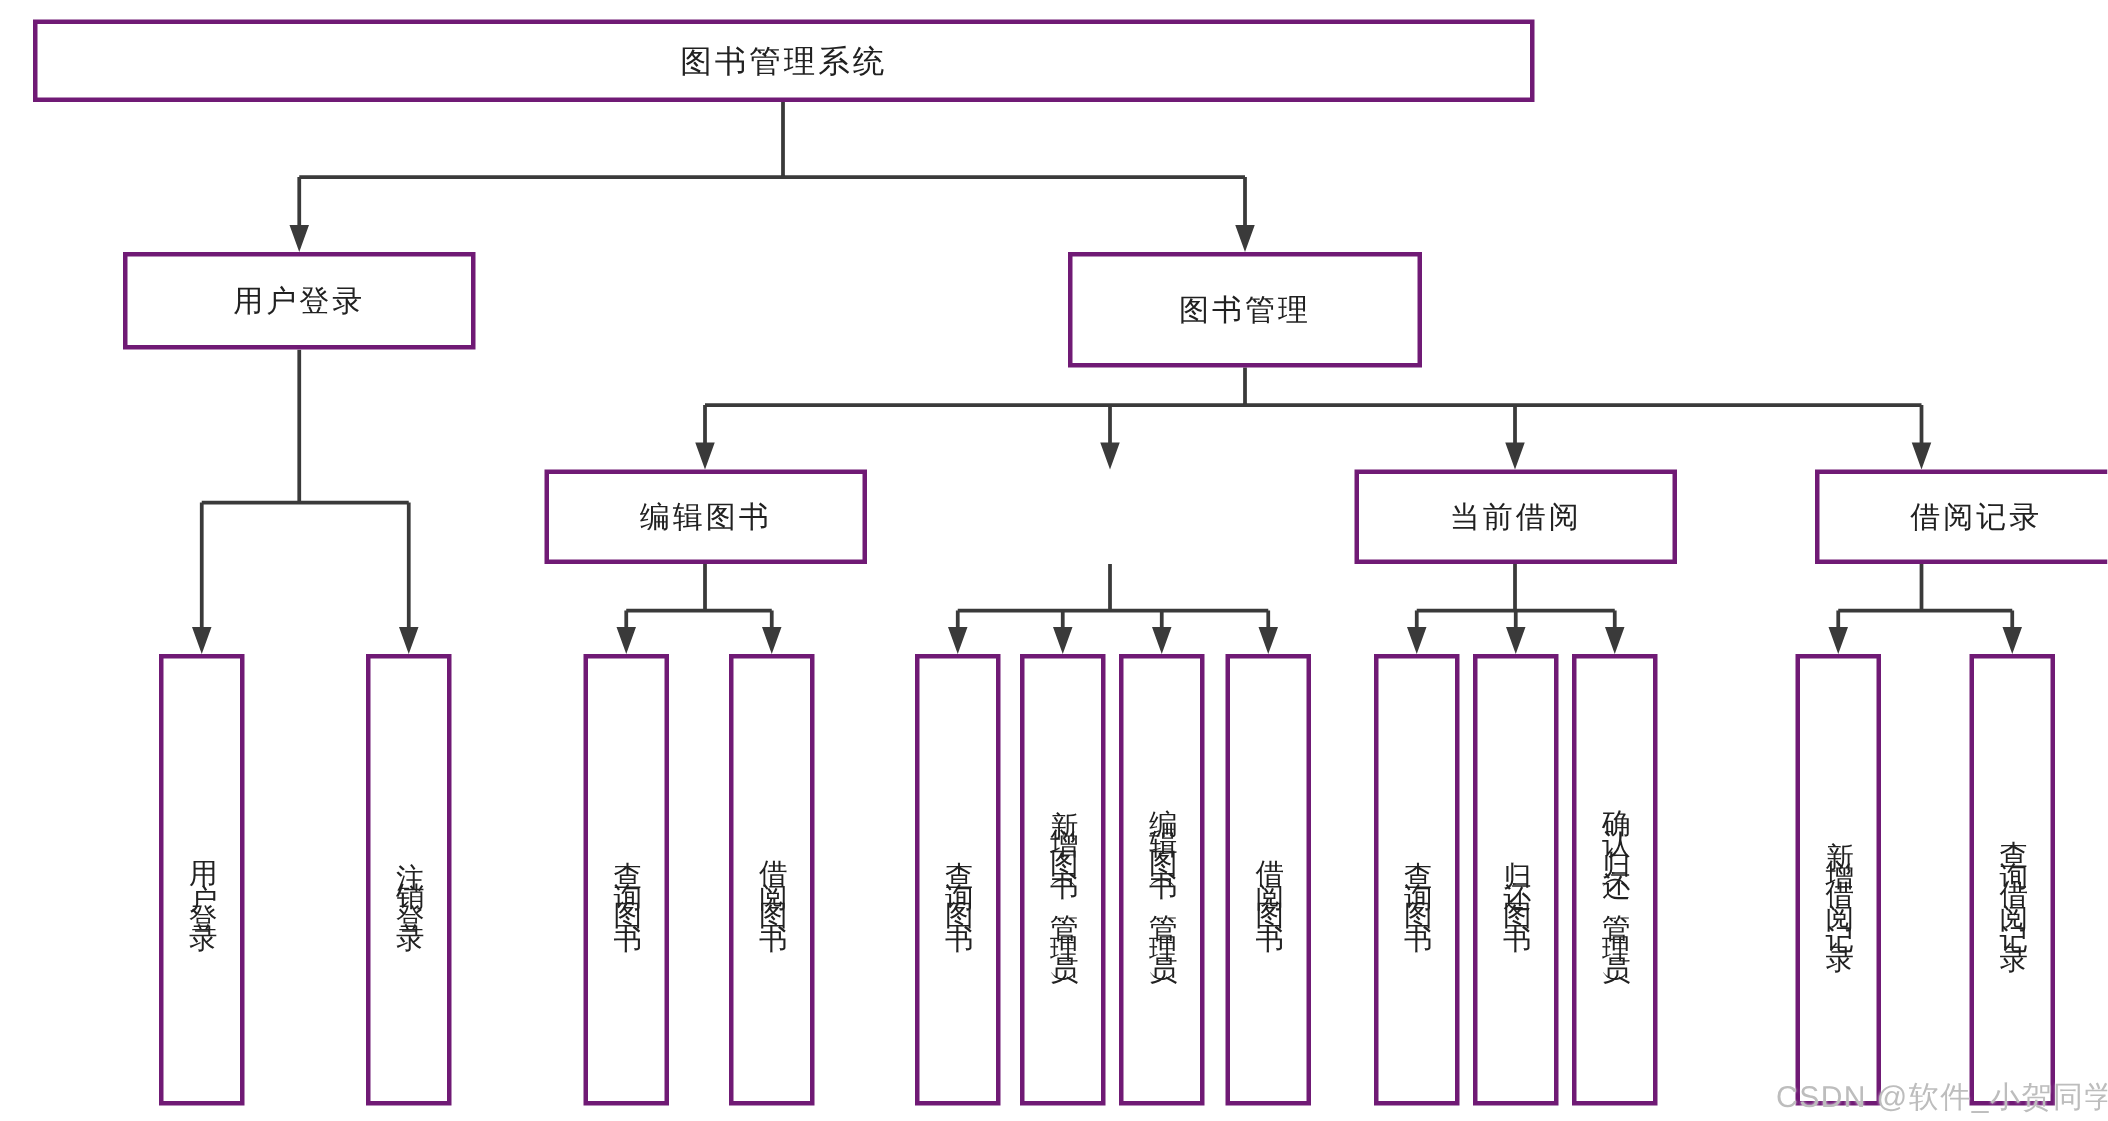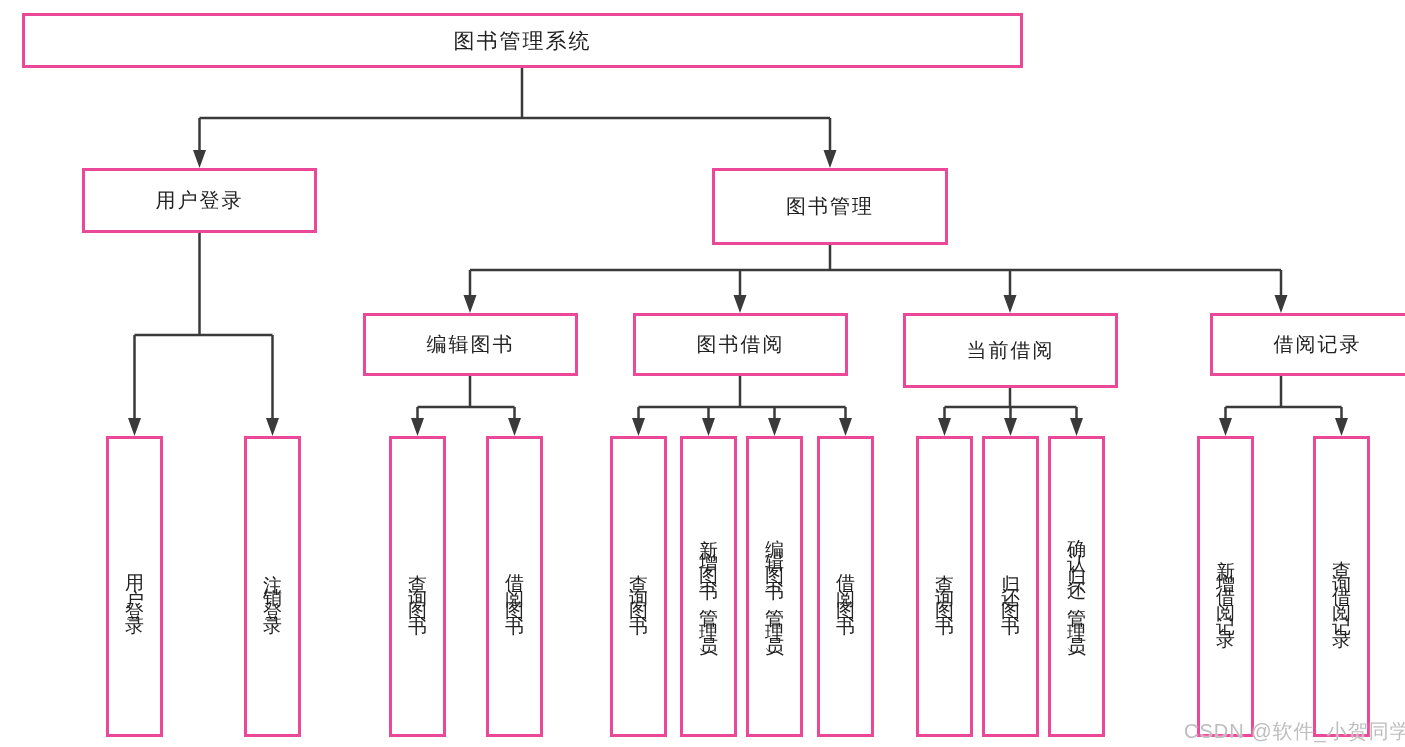--- a/index.html
+++ b/index.html
@@ -6,21 +6,21 @@
   #stage{
     position:relative;
     width:1405px;height:747px;
     background:#ffffff;
     overflow:hidden;
     font-family:"Liberation Sans", sans-serif;
   }
   #connectors{position:absolute;left:0;top:0;z-index:1;}
   .node{
     position:absolute;box-sizing:border-box;
-    background:#ffffff;border:3px solid #ec4899;
+    background:#ffffff;border:3px solid #701a75;
     display:flex;align-items:center;justify-content:center;
     color:#212121;z-index:2;
     white-space:nowrap;
   }
   .hbox{font-size:20px;letter-spacing:2px;}
   .rootbox{font-size:21px;letter-spacing:2px;}
   .vbox{
     writing-mode:vertical-rl;
     font-size:19px;letter-spacing:14px;
     white-space:normal;
@@ -83,22 +83,21 @@
       M1219 418L1232 418L1225.5 436Z
       M1335 418L1348 418L1341.5 436Z"></path>
   </svg>
 
   <div class="node rootbox" style="left:22px;top:13px;width:1001px;height:55px;">图书管理系统</div>
 
   <div class="node hbox" style="left:82px;top:168px;width:235px;height:65px;">用户登录</div>
   <div class="node hbox" style="left:712px;top:168px;width:236px;height:77px;">图书管理</div>
 
   <div class="node hbox" style="left:363px;top:313px;width:215px;height:63px;">编辑图书</div>
-  <div class="node hbox" style="left:633px;top:313px;width:215px;height:63px;">图书借阅</div>
-  <div class="node hbox" style="left:903px;top:313px;width:215px;height:75px;">当前借阅</div>
+  <div class="node hbox" style="left:903px;top:313px;width:215px;height:63px;">当前借阅</div>
   <div class="node hbox" style="left:1173px;top:313px;width:215px;height:63px;margin-left:37px;">借阅记录</div>
 
   <div class="node vbox" style="left:106px;top:436px;width:57px;height:301px;">用户登录</div>
   <div class="node vbox" style="left:244px;top:436px;width:57px;height:301px;">注销登录</div>
 
   <div class="node vbox" style="left:389px;top:436px;width:57px;height:301px;">查询图书</div>
   <div class="node vbox" style="left:486px;top:436px;width:57px;height:301px;">借阅图书</div>
 
   <div class="node vbox" style="left:610px;top:436px;width:57px;height:301px;">查询图书</div>
   <div class="node vbox" style="left:680px;top:436px;width:57px;height:301px;">新增图书（管理员）</div>

